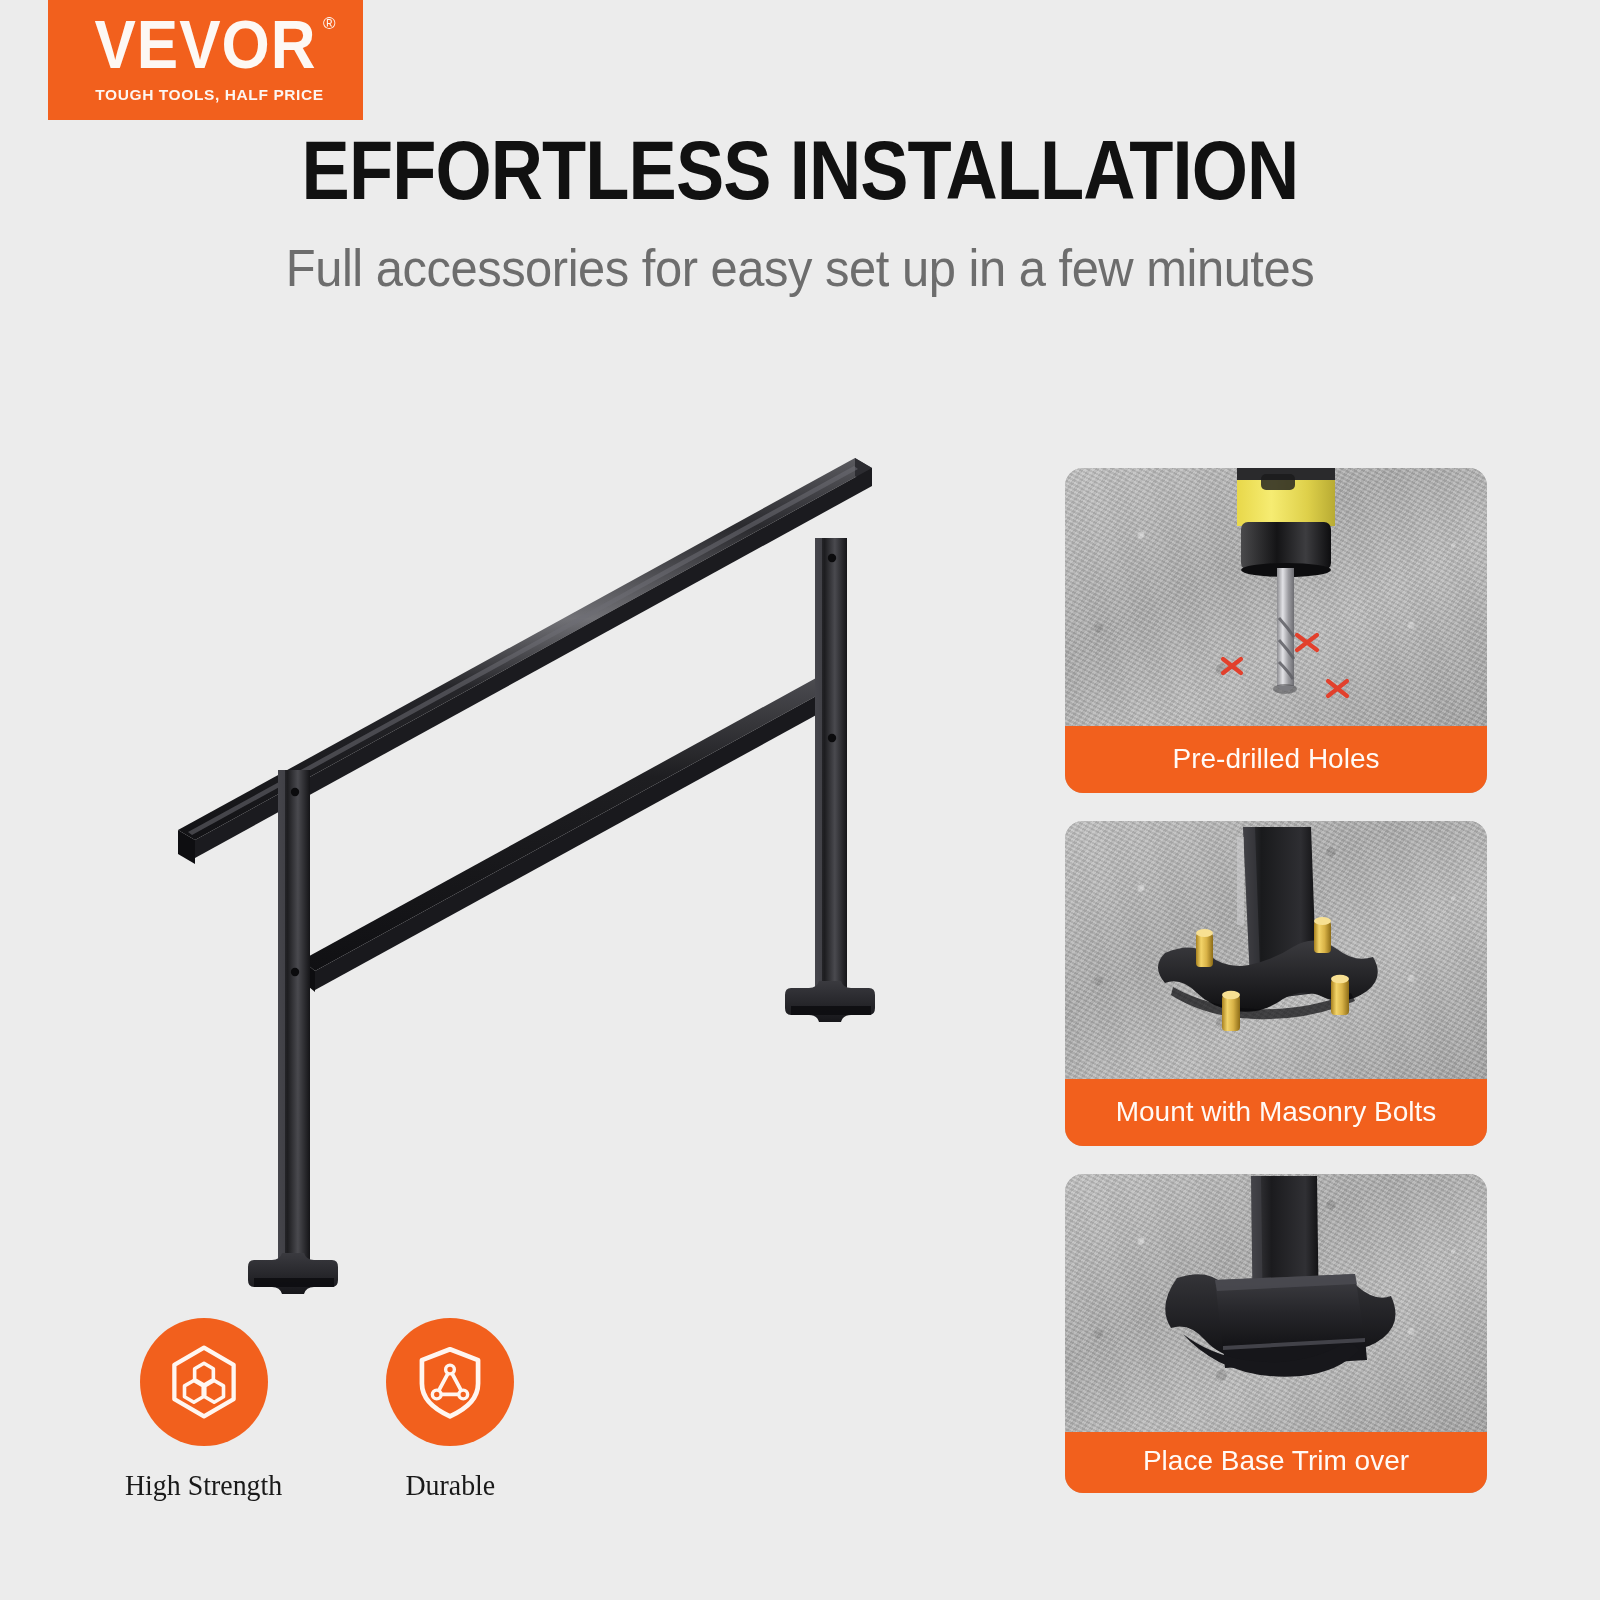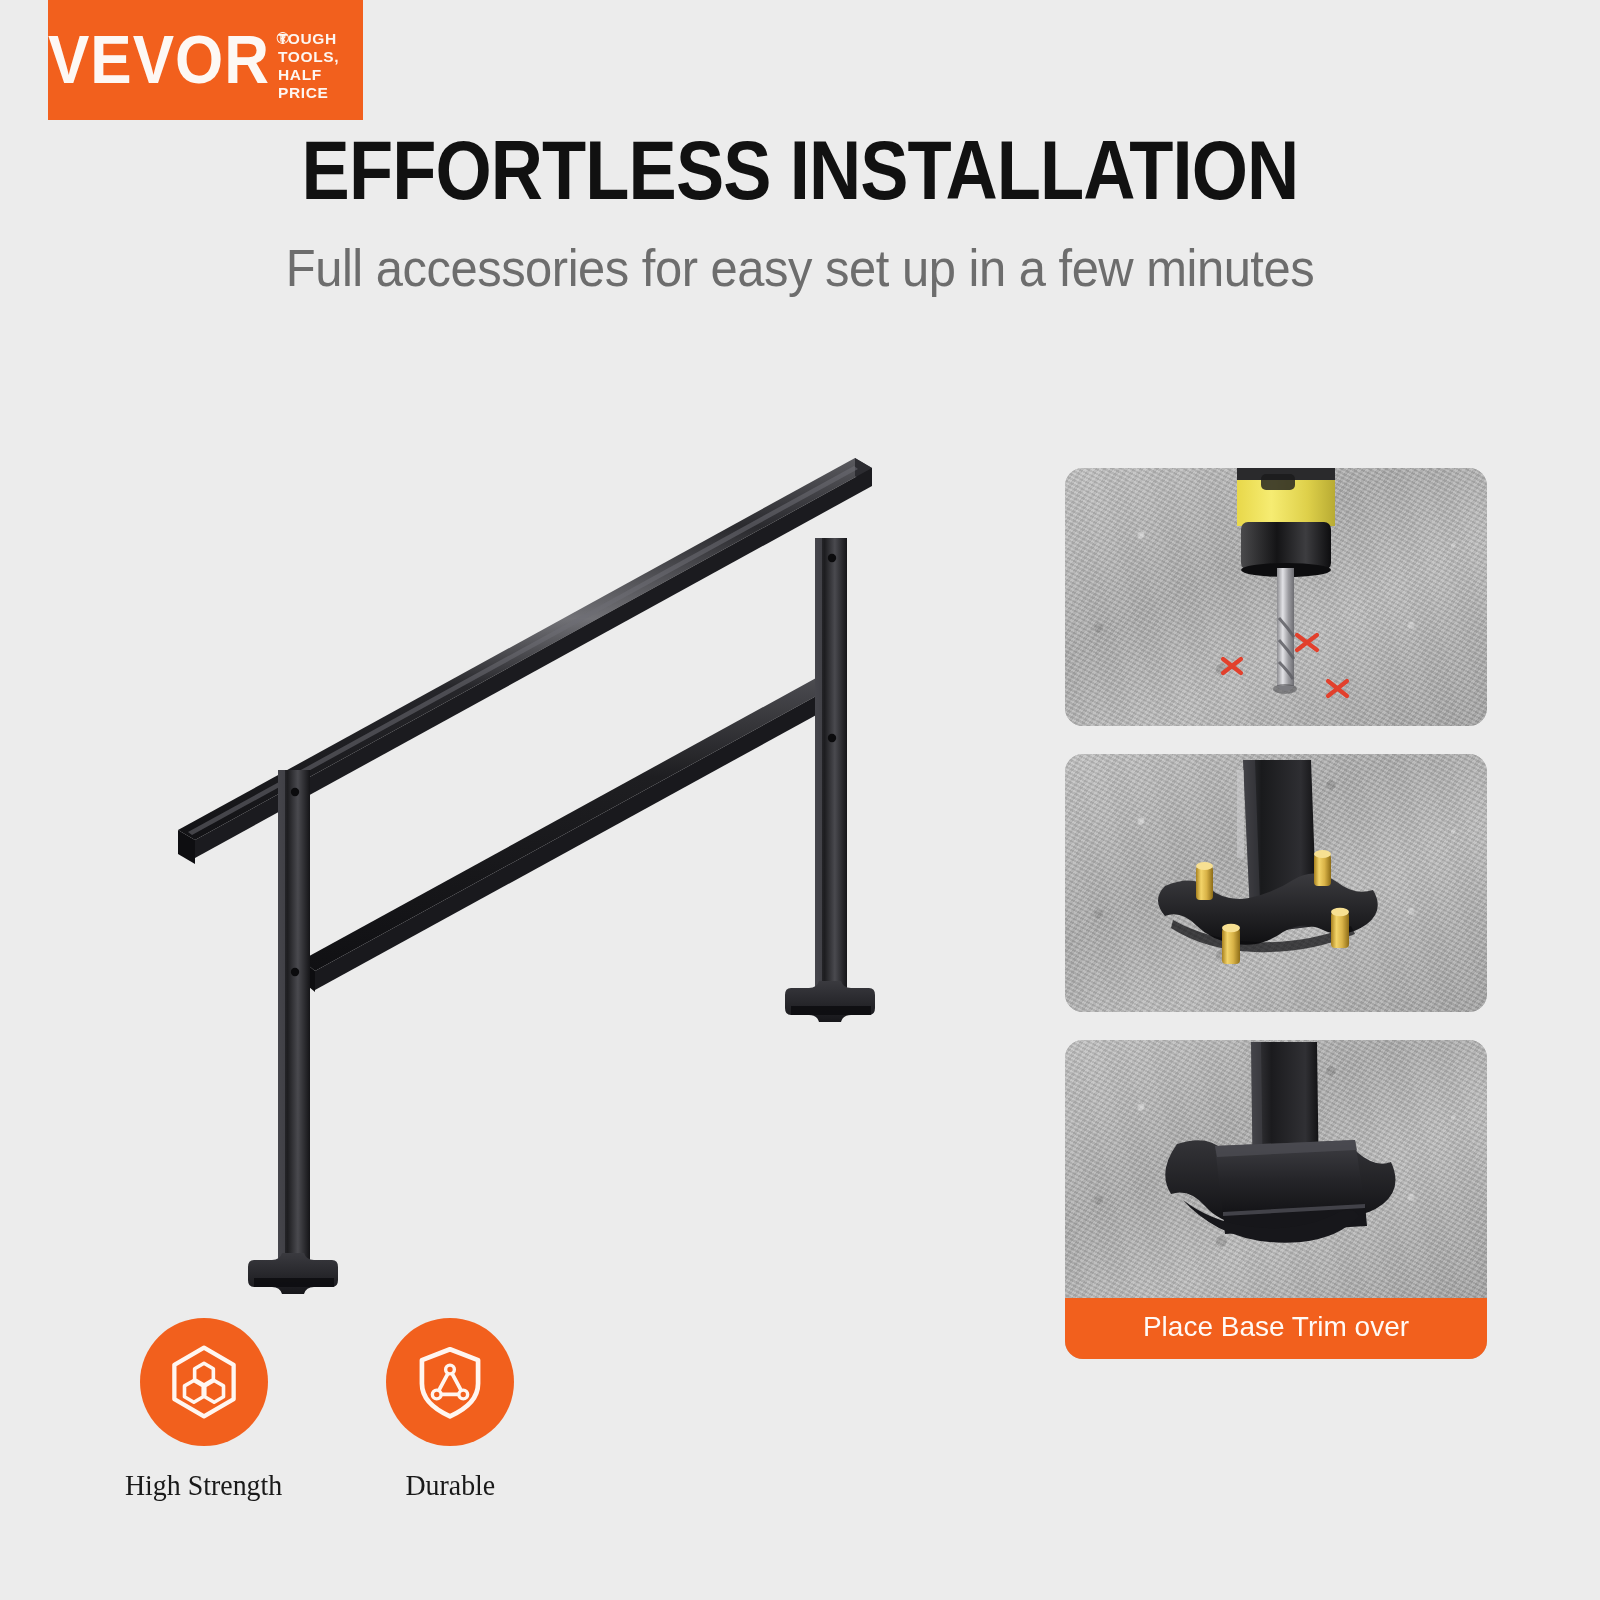--- a/index.html
+++ b/index.html
@@ -7,21 +7,21 @@
   body {
     background:#ececec;
     font-family:"Liberation Sans", sans-serif;
     position:relative;
     overflow:hidden;
   }
 
   
   #logo-block{
     position:absolute; left:48px; top:0; width:315px; height:120px;
-    background:#f2601d; display:flex; 
+    background:#f2601d; display:flex; flex-direction:column;
     align-items:center; justify-content:center;
   }
   #logo-wordmark{
     position:relative;
     font-family:"Liberation Sans", sans-serif;
     font-weight:bold; font-size:62px; line-height:.95;
     color:#fdf8f4; letter-spacing:1px;
     transform:scaleY(1.12);
   }
   #logo-reg{
@@ -252,20 +252,21 @@
           <path d="M158 205 l18 -14 M158 191 l18 14"></path>
         </g>
         <g stroke="#e2402c" stroke-width="4.2" stroke-linecap="round">
           <path d="M232 182 l20 -15 M232 167 l20 15"></path>
         </g>
         <g stroke="#e2402c" stroke-width="4.2" stroke-linecap="round">
           <path d="M263 228 l19 -15 M263 213 l19 15"></path>
         </g>
       </svg>
     </div>
+    <div class="panel-caption">Pre-drilled Holes</div>
   </div>
 
   <div class="panel">
     <div class="panel-photo">
       <div class="concrete"></div>
       <svg viewBox="0 0 422 258" xmlns="http://www.w3.org/2000/svg">
         <defs>
           <linearGradient id="postG2" x1="0" y1="0" x2="1" y2="0">
             <stop offset="0" stop-color="#3c3c40"></stop>
               <stop offset=".25" stop-color="#191a1c"></stop>
@@ -309,20 +310,21 @@
         <g>
           <rect x="157" y="174" width="18" height="36" rx="4" fill="url(#brass)"></rect>
           <ellipse cx="166" cy="174" rx="9" ry="4.2" fill="#f7e092"></ellipse>
         </g>
         <g>
           <rect x="266" y="158" width="18" height="36" rx="4" fill="url(#brass)"></rect>
           <ellipse cx="275" cy="158" rx="9" ry="4.2" fill="#f7e092"></ellipse>
         </g>
       </svg>
     </div>
+    <div class="panel-caption">Mount with Masonry Bolts</div>
   </div>
 
   <div class="panel">
     <div class="panel-photo">
       <div class="concrete"></div>
       <svg viewBox="0 0 422 258" xmlns="http://www.w3.org/2000/svg">
         <defs>
           <linearGradient id="postG3" x1="0" y1="0" x2="1" y2="0">
             <stop offset="0" stop-color="#3e3e42"></stop>
               <stop offset=".3" stop-color="#1b1b1e"></stop>

